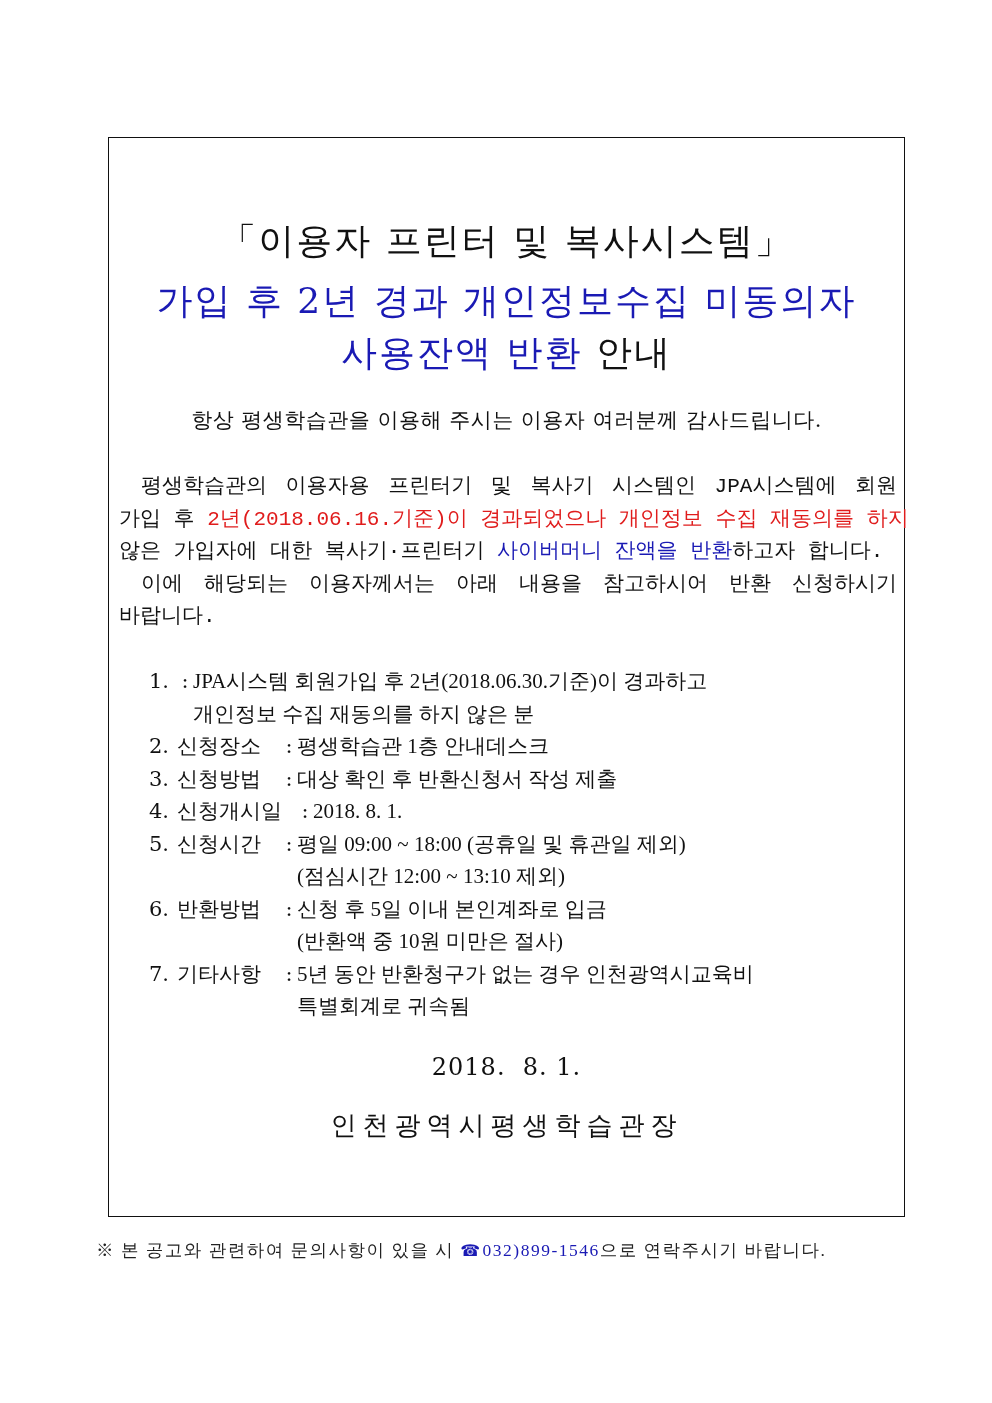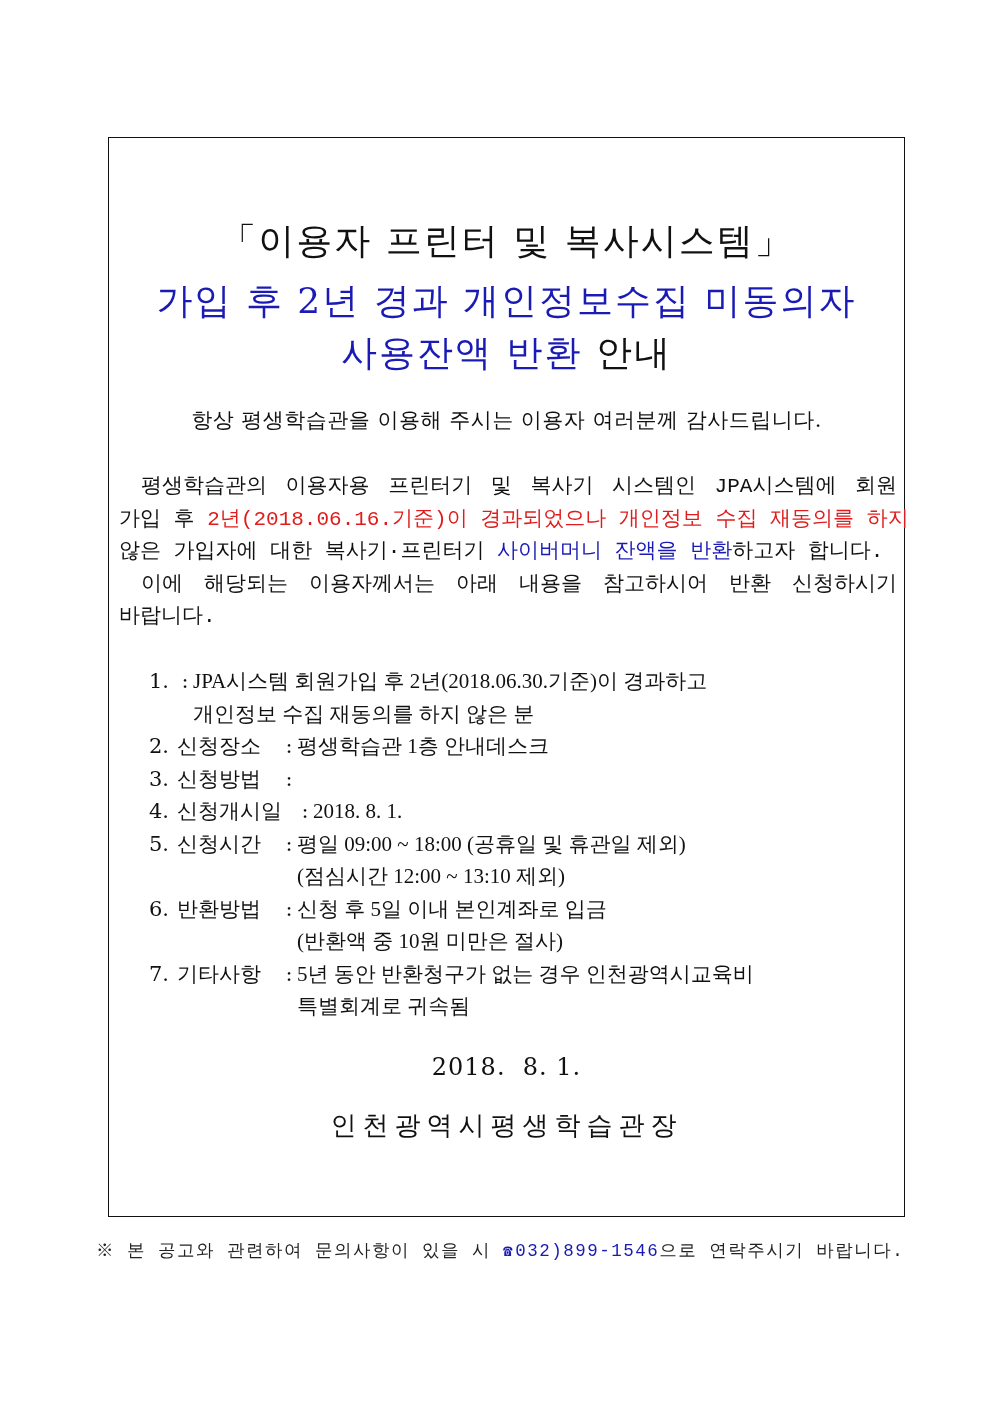--- a/index.html
+++ b/index.html
@@ -124,21 +124,21 @@
       white-space: nowrap;
     }
     .footer {
       position: absolute;
       left: 96px;
       top: 1238px;
       width: 800px;
       font-size: 17.5px;
       letter-spacing: 1.5px;
       white-space: nowrap;
-      font-family: Liberation Mono, monospace;
+      font-family: Liberation Serif, serif;
       color: #222222;
     }
     .footer .phone {
       color: #1a1ab4;
     }
     .phone-icon {
       font-size: 16px;
       margin-right: 1px;
     }
   </style>
@@ -181,20 +181,23 @@
       <span class="req-label">신청장소</span>
       <span class="req-colon">:</span>
       <span class="req-values">
         <span>평생학습관 1층 안내데스크</span>
       </span>
     </div>
     <div class="req-item">
       <span class="req-num">3.</span>
       <span class="req-label">신청방법</span>
       <span class="req-colon">:</span>
+      <span class="req-values">
+        <span>대상 확인 후 반환신청서 작성 제출</span>
+      </span>
     </div>
     <div class="req-item">
       <span class="req-num">4.</span>
       <span class="req-label" style="width:120px">신청개시일</span>
       <span class="req-colon">:</span>
       <span class="req-values">
         <span>2018. 8. 1.</span>
       </span>
     </div>
     <div class="req-item">

